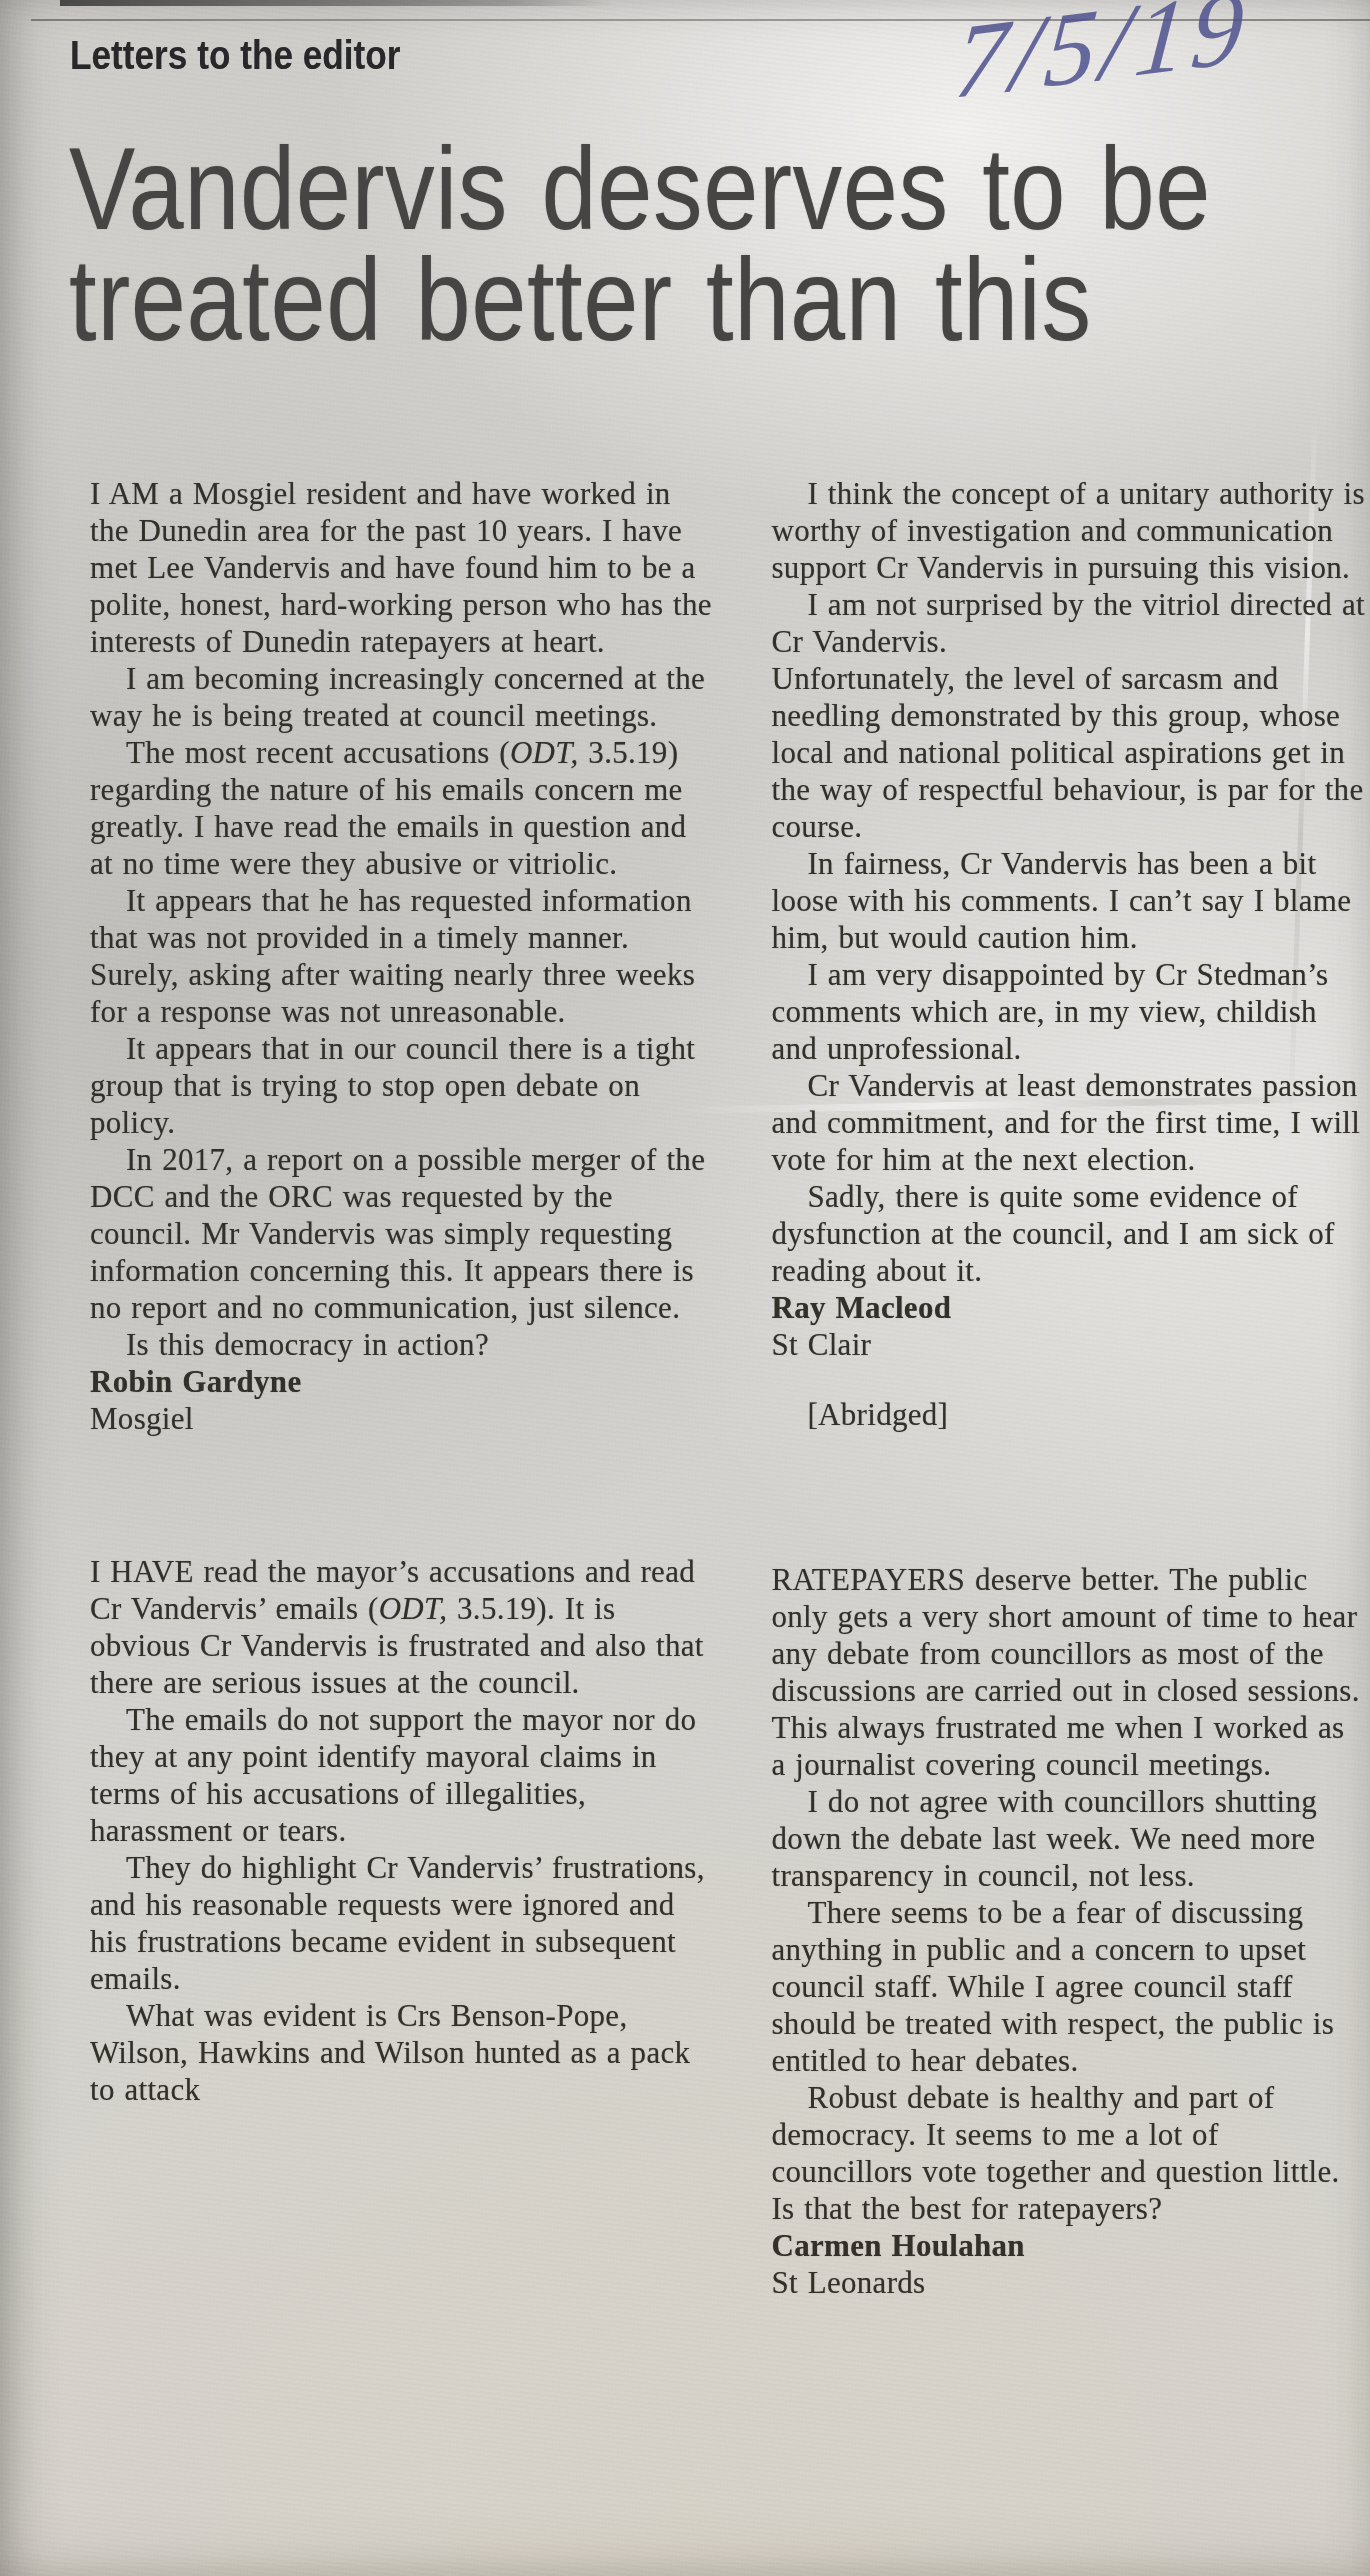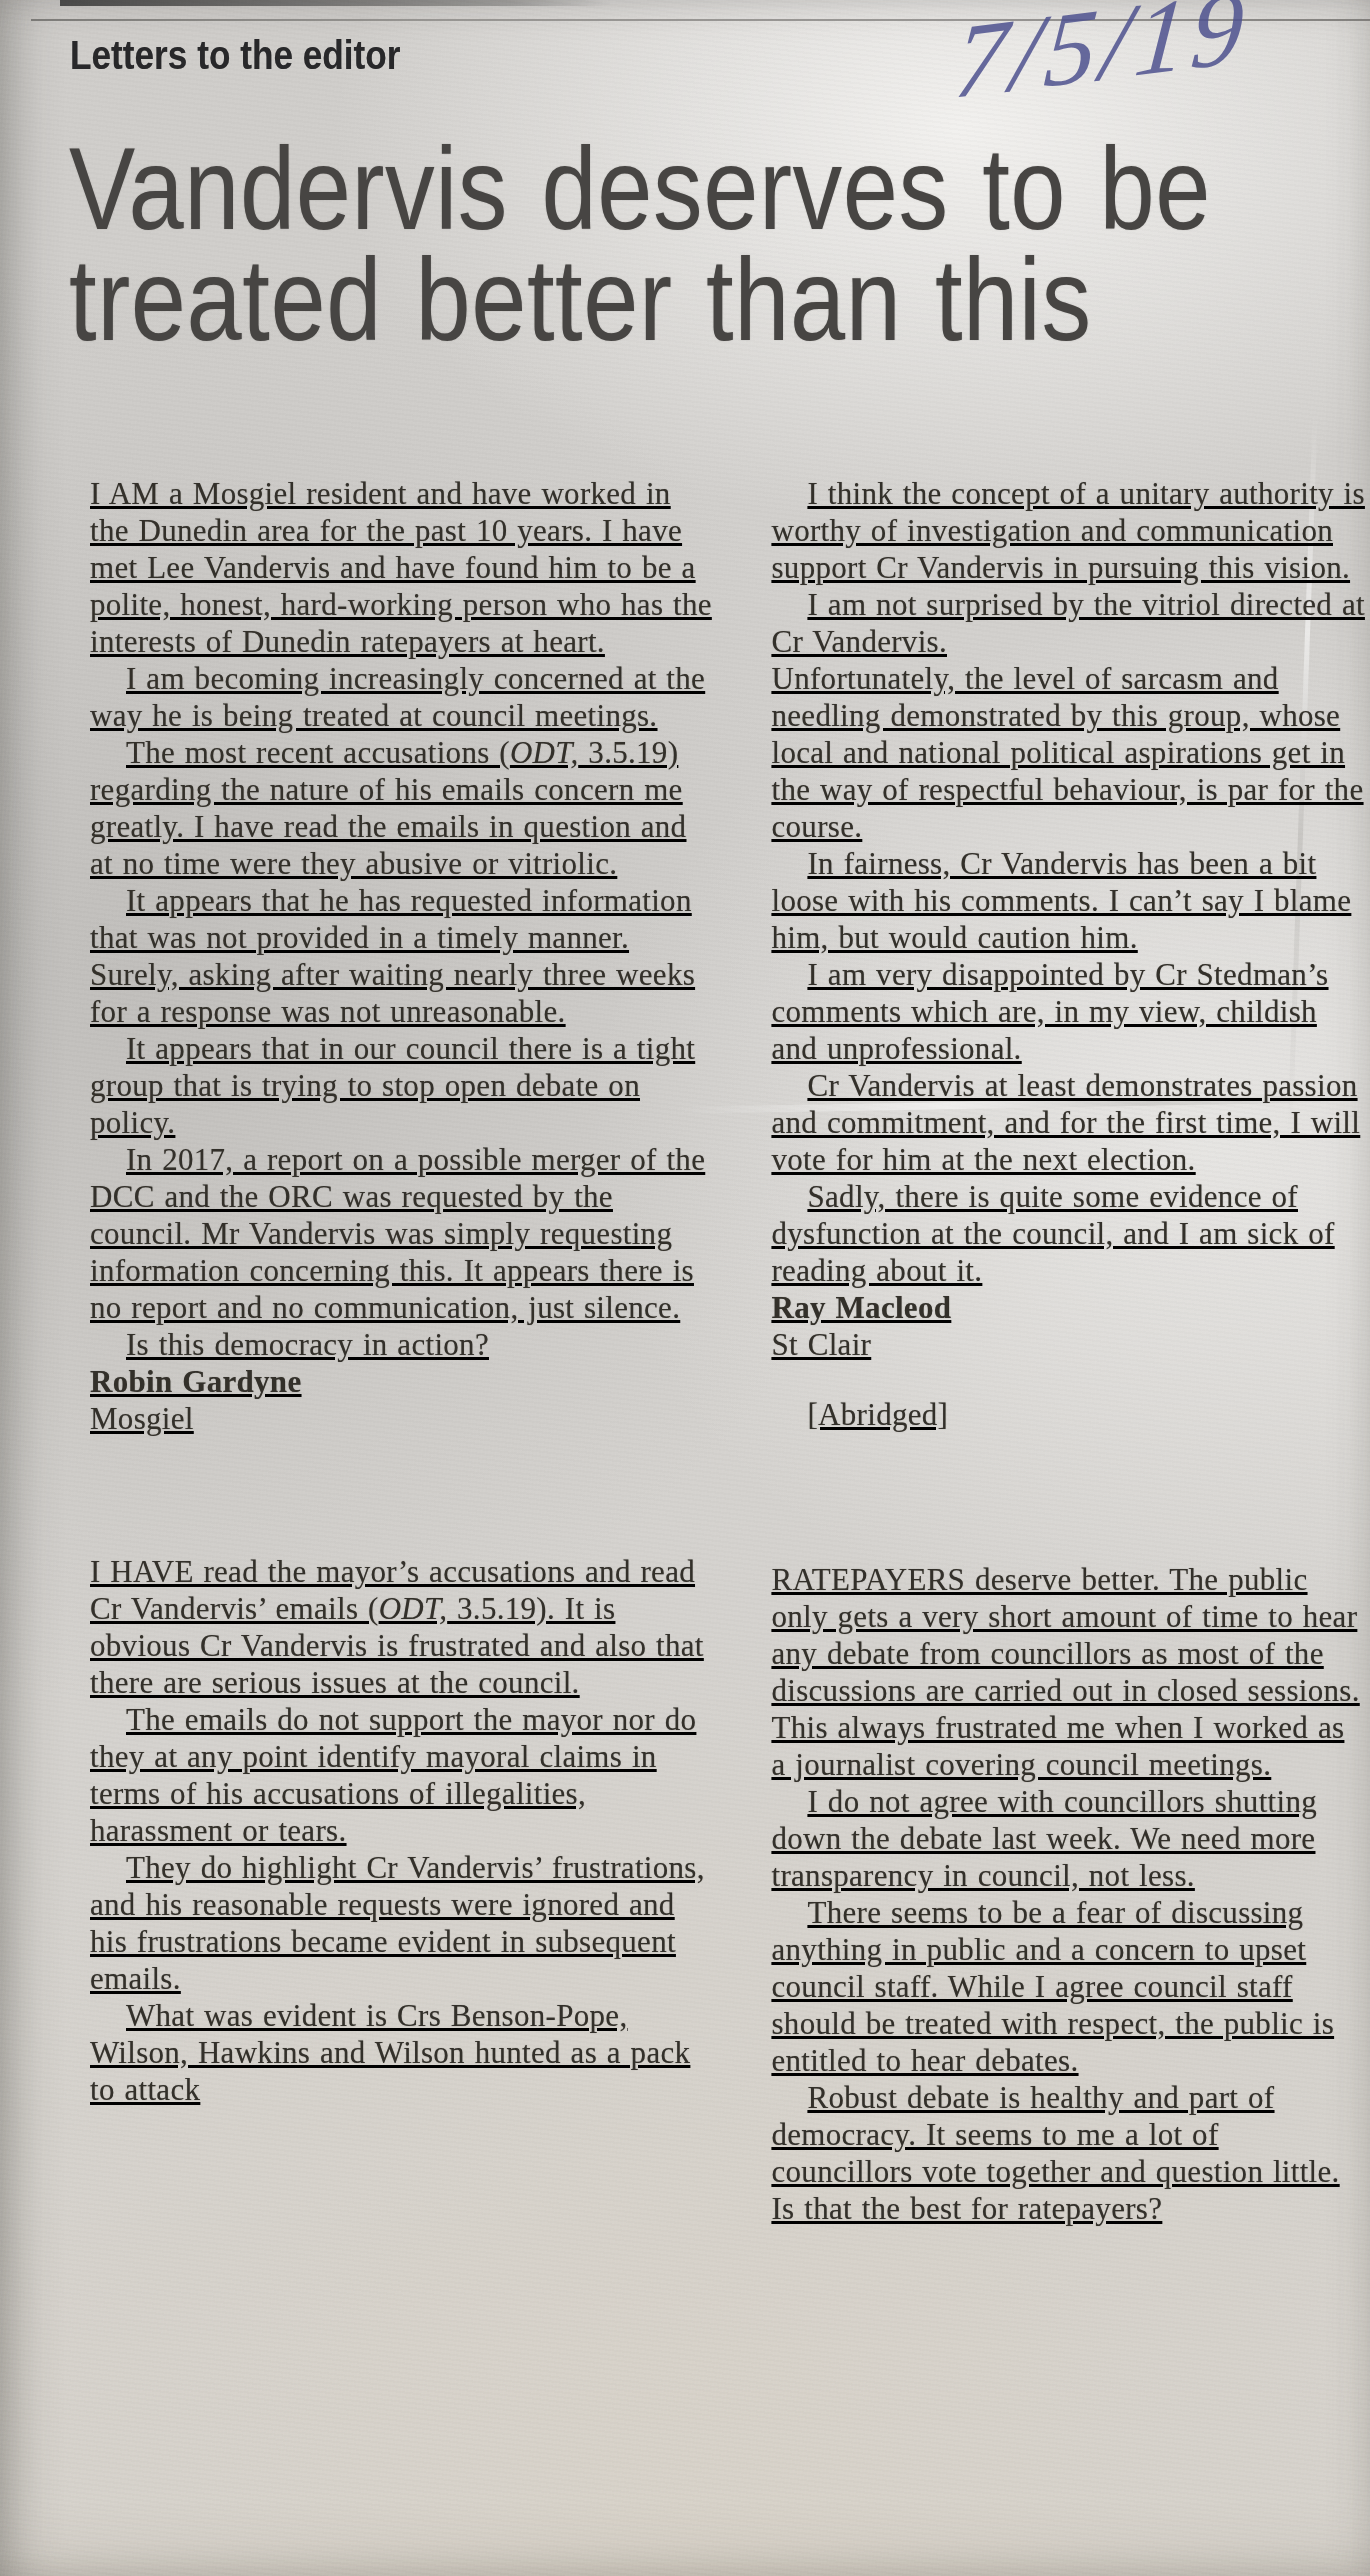--- a/index.html
+++ b/index.html
@@ -66,21 +66,21 @@
   .headline {
     position:absolute; top:134px; left:38px; width:1588px;
     font-family:"Liberation Sans", sans-serif; font-weight:400;
     font-size:116px; line-height:111px; color:#474543;
     letter-spacing:0.7px; word-spacing:6.2px;
     transform:scaleX(.855); transform-origin:left top;
     text-shadow:0 0 1.4px rgba(70,68,66,.32);
   }
   .hl-line { display:block; white-space:nowrap; }
 
-  .columns { position:absolute; top:475px; left:59px; width:1278px; display:flex; gap:57px;text-decoration:underline; }
+  .columns { position:absolute; top:475px; left:59px; width:1278px; display:flex; gap:57px; }
   .col {
     font-size:31px; line-height:37px; color:#33302a;
     letter-spacing:0.3px; word-spacing:1.7px;
     text-shadow:0 0 0.9px rgba(51,48,42,.45);
   }
   .col-left  { width:625px; }
   .col-right { width:597px; }
 
   .para { text-indent:36px; }
   .para.first, .para.cont, .para.noindent { text-indent:0; }
@@ -144,18 +144,22 @@
         <div class="sig">
           <div class="sig-name">Ray Macleod</div>
           <div class="sig-place">St Clair</div>
         </div>
         <p class="note">[Abridged]</p>
 
         <p class="para first gap-letter3">RATEPAYERS deserve better. The public only gets a very short amount of time to hear any debate from councillors as most of the discussions are carried out in closed sessions. This always frustrated me when I worked as a journalist covering council meetings.</p>
         <p class="para">I do not agree with councillors shutting down the debate last week. We need more transparency in council, not less.</p>
         <p class="para">There seems to be a fear of discussing anything in public and a concern to upset council staff. While I agree council staff should be treated with respect, the public is entitled to hear debates.</p>
         <p class="para">Robust debate is healthy and part of democracy. It seems to me a lot of councillors vote together and question little. Is that the best for ratepayers?</p>
+        <div class="sig">
+          <div class="sig-name">Carmen Houlahan</div>
+          <div class="sig-place">St Leonards</div>
+        </div>
       </div>
 
     </div>
   </div>
 </div>
 
 
 </body></html>

